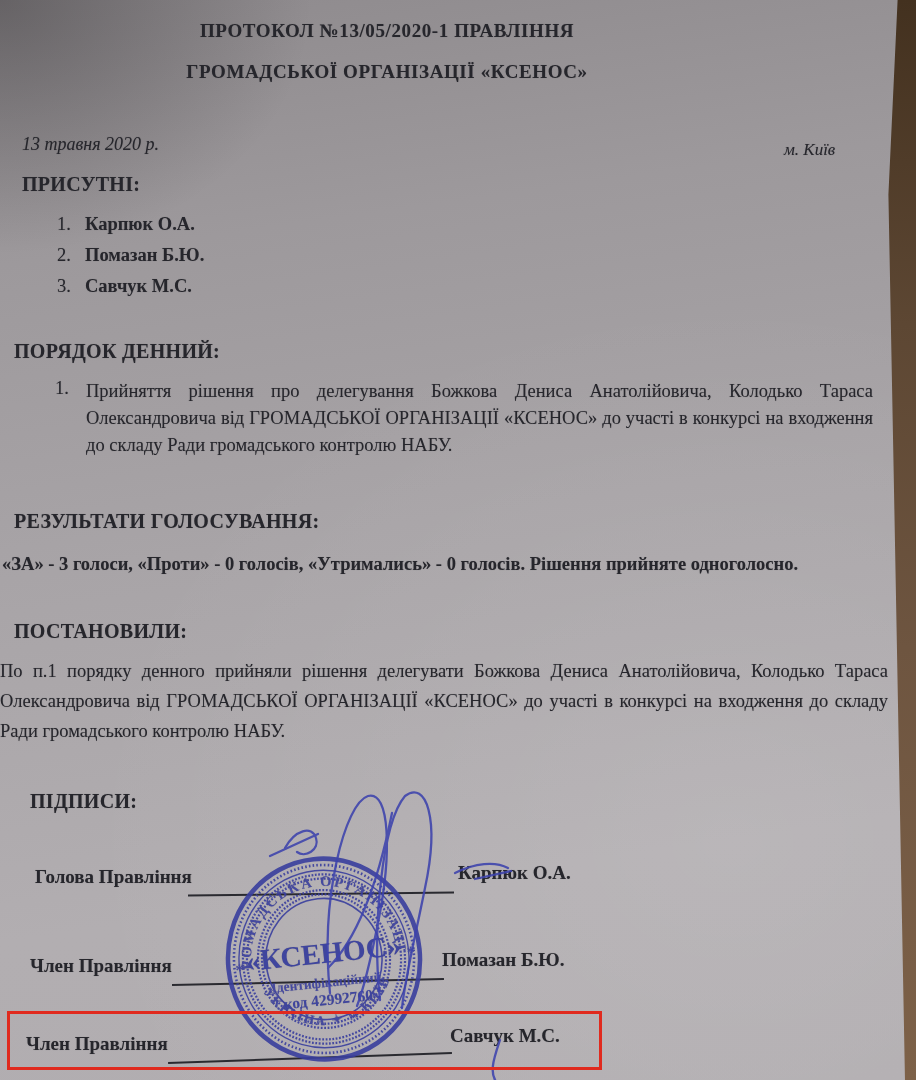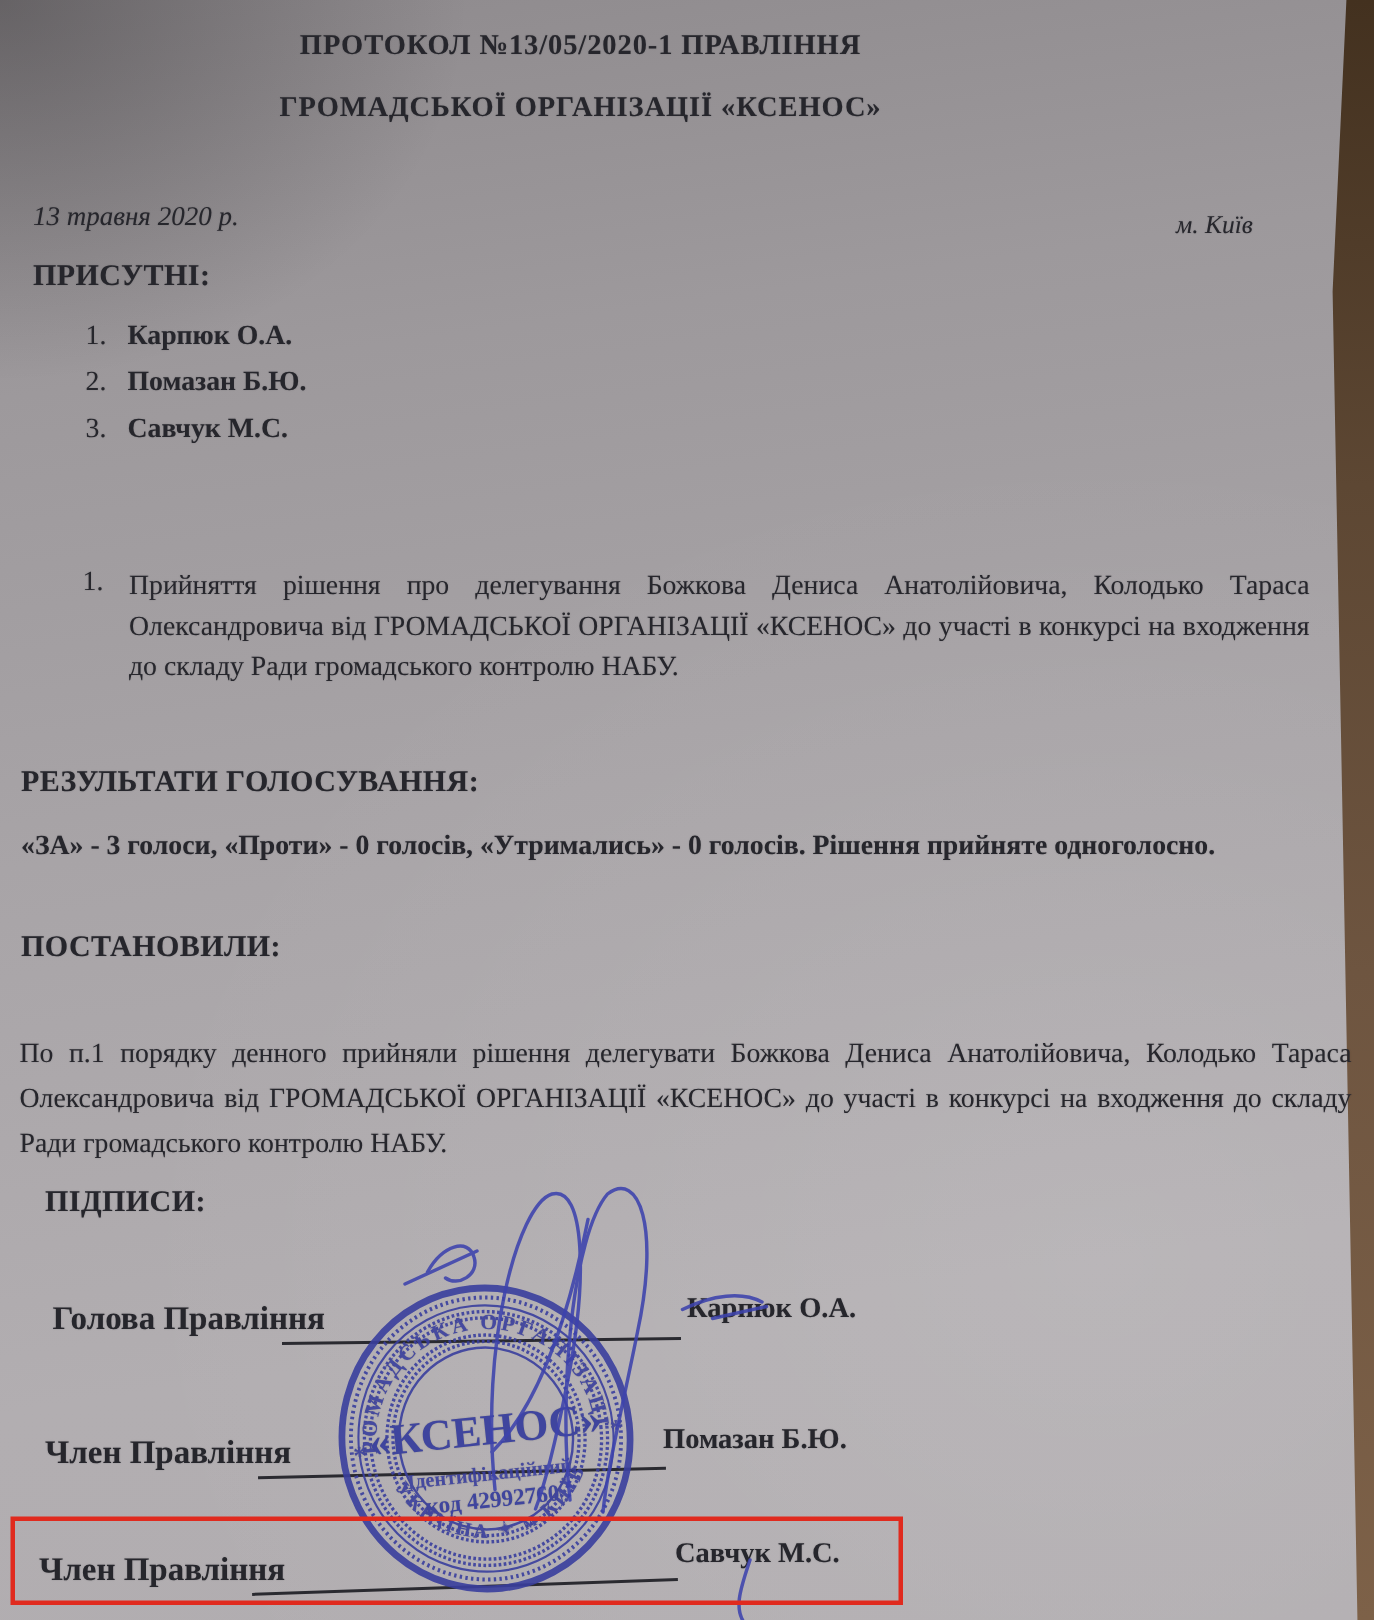--- a/index.html
+++ b/index.html
@@ -25,21 +25,21 @@
   .i{font-style:italic;}
   .title{font-size:19px;letter-spacing:.6px;}
   .h{font-size:20px;font-weight:bold;letter-spacing:.3px;}
   .body-t{font-size:18.5px;}
   .just{text-align:justify;text-align-last:left;}
   .list-row{position:absolute;left:57px;font-size:18.5px;}
   .list-num{display:inline-block;width:28px;}
   .agenda-wrap{display:flex;}
   .agenda-num{width:31px;flex:0 0 31px;font-size:18.5px;}
   .sig-line{position:absolute;height:2px;background:#2a2a30;text-shadow:none;}
-  .sig-label{position:absolute;font-size:22px;font-weight:bold;}
+  .sig-label{position:absolute;font-size:19px;font-weight:bold;}
   .sig-name{position:absolute;font-size:19px;font-weight:bold;}
   .stamp-svg{position:absolute;left:221px;top:851px;transform:rotate(-6deg);opacity:.9;}
   .sign-svg{position:absolute;left:250px;top:778px;}
   .highlight-box{
     position:absolute;left:7px;top:1011px;width:589px;height:53px;
     border:3px solid #e02a1e;text-shadow:none;
   }
 </style>
 </head>
 <body>
@@ -60,31 +60,32 @@
     <span class="list-num">1.</span><span class="b">Карпюк О.А.</span>
   </div>
   <div class="list-row" style="top:245px;">
     <span class="list-num">2.</span><span class="b">Помазан Б.Ю.</span>
   </div>
   <div class="list-row" style="top:276px;">
     <span class="list-num">3.</span><span class="b">Савчук М.С.</span>
   </div>
 
 
+  <div class="abs h" style="top:340px;left:14px;">ПОРЯДОК ДЕННИЙ:</div>
   <div class="abs agenda-wrap" style="top:378px;left:55px;width:818px;">
     <div class="agenda-num">1.</div>
     <div class="body-t just" style="line-height:27px;">Прийняття рішення про делегування Божкова Дениса Анатолійовича, Колодько Тараса Олександровича від ГРОМАДСЬКОЇ ОРГАНІЗАЦІЇ  «КСЕНОС» до участі в конкурсі на входження до складу Ради громадського контролю НАБУ.</div>
   </div>
 
 
   <div class="abs h" style="top:510px;left:14px;">РЕЗУЛЬТАТИ ГОЛОСУВАННЯ:</div>
-  <div class="abs b body-t just" style="top:548px;left:14px;width:884px;line-height:33px;">«ЗА» - 3 голоси, «Проти» - 0 голосів, «Утримались» - 0 голосів. Рішення прийняте одноголосно.</div>
+  <div class="abs b body-t just" style="top:548px;left:2px;width:884px;line-height:33px;">«ЗА» - 3 голоси, «Проти» - 0 голосів, «Утримались» - 0 голосів. Рішення прийняте одноголосно.</div>
 
   <div class="abs h" style="top:620px;left:14px;">ПОСТАНОВИЛИ:</div>
-  <div class="abs body-t just" style="top:656px;left:13px;width:888px;line-height:30px;margin-top:32px;">По п.1 порядку денного прийняли рішення делегувати Божкова Дениса Анатолійовича, Колодько Тараса Олександровича від ГРОМАДСЬКОЇ ОРГАНІЗАЦІЇ  «КСЕНОС» до участі в конкурсі на входження до складу Ради громадського контролю НАБУ.</div>
+  <div class="abs body-t just" style="top:656px;left:0;width:888px;line-height:30px;">По п.1 порядку денного прийняли рішення делегувати Божкова Дениса Анатолійовича, Колодько Тараса Олександровича від ГРОМАДСЬКОЇ ОРГАНІЗАЦІЇ  «КСЕНОС» до участі в конкурсі на входження до складу Ради громадського контролю НАБУ.</div>
 
   <div class="abs h" style="top:790px;left:30px;">ПІДПИСИ:</div>
 
   <div class="sig-label" style="top:866px;left:35px;">Голова Правління</div>
   <div class="sig-line" style="top:893px;left:188px;width:266px;transform:rotate(-0.7deg);"></div>
   <div class="sig-name" style="top:862px;left:458px;">Карпюк О.А.</div>
 
   <div class="sig-label" style="top:955px;left:30px;">Член Правління</div>
   <div class="sig-line" style="top:981px;left:172px;width:272px;transform:rotate(-1.3deg);"></div>
   <div class="sig-name" style="top:949px;left:442px;">Помазан Б.Ю.</div>

